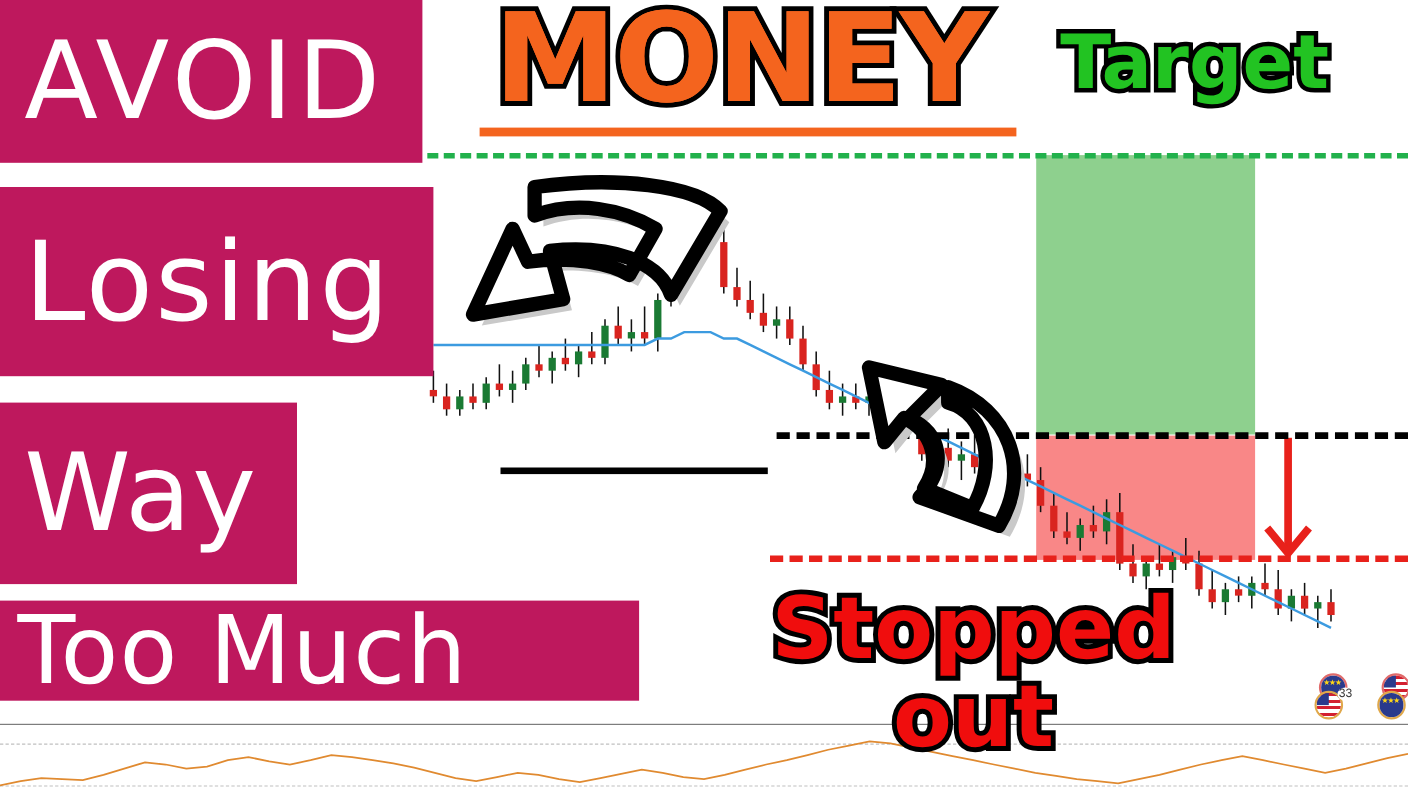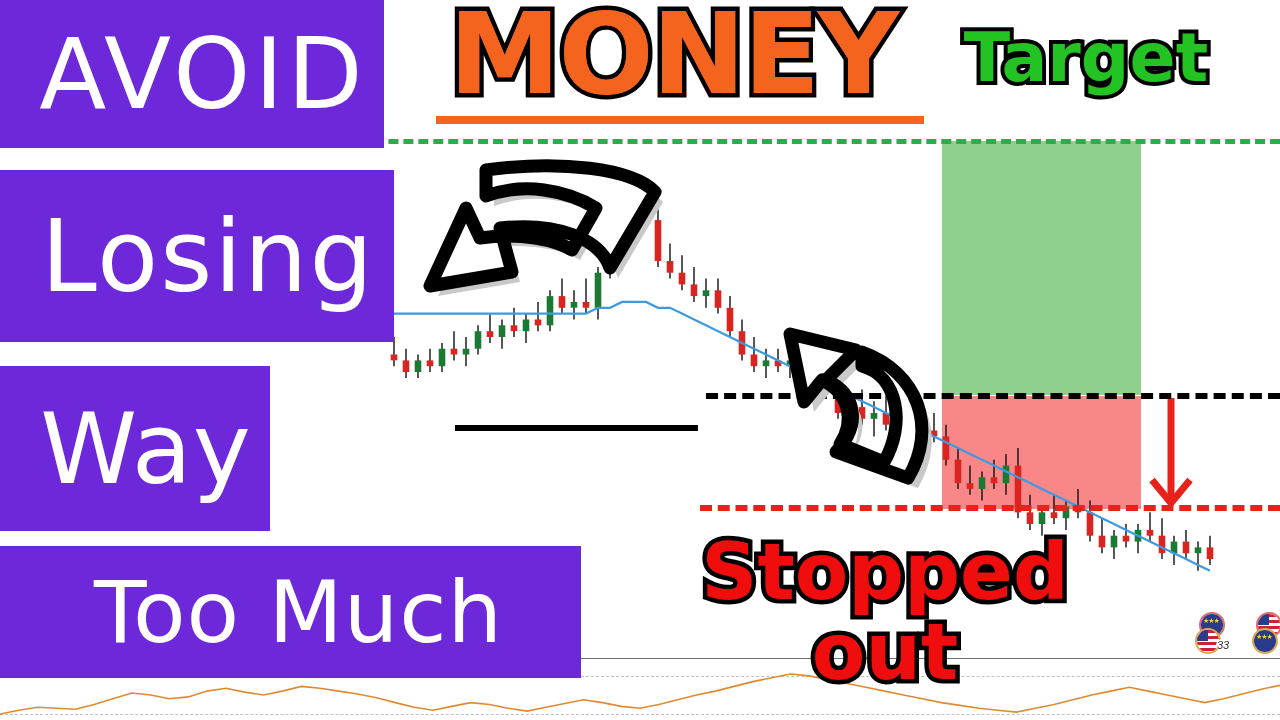--- a/index.html
+++ b/index.html
@@ -21,31 +21,31 @@
   #target-line{top:139px;border-top:5px dashed #22B14C;}
   #entry-line{top:393px;left:706px;width:574px;border-top:6px dashed #000000;}
   #stop-line{top:505px;left:700px;width:580px;border-top:6px dashed #E8211B;}
 
   
   #entry-label{position:absolute;left:452px;top:352px;font-size:60px;color:#000;
       font-family:"DejaVu Sans",sans-serif;font-weight:400;letter-spacing:-1px;line-height:1;}
   #entry-underline{position:absolute;left:455px;top:425px;width:243px;height:6px;background:#000;}
 
   
-  .blackbox{position:absolute;background:#6d28d9;color:#fff;display:flex;
-      align-items:center;justify-content:center;}
+  .blackbox{position:absolute;background:#be185d;color:#fff;display:flex;
+      align-items:center;justify-content:flex-start;}
   .blackbox span{display:block;white-space:nowrap;font-weight:400;
       font-family:"DejaVu Sans",sans-serif;}
   #box-avoid{left:0;top:0;width:384px;height:148px;}
   #box-avoid span{font-size:98px;padding-left:22px;letter-spacing:4px;}
   #box-losing{left:0;top:170px;width:394px;height:172px;}
   #box-losing span{font-size:100px;padding-left:22px;letter-spacing:2px;}
   #box-way{left:0;top:366px;width:270px;height:165px;}
   #box-way span{font-size:98px;padding-left:22px;letter-spacing:1px;}
-  #box-toomuch{left:0;top:546px;width:581px;height:132px;}
+  #box-toomuch{left:0;top:546px;width:581px;height:91px;}
   #box-toomuch span{font-size:86px;padding-left:16px;letter-spacing:1px;}
 
   
   #money-wrap{position:absolute;left:428px;top:0px;width:490px;height:132px;}
   #money-text{position:absolute;left:0;top:-4px;width:490px;text-align:center;
       font-family:"DejaVu Sans",sans-serif;font-weight:bold;font-size:112px;
       color:#F4641E;line-height:1.05;letter-spacing:-2px;
       -webkit-text-stroke:9px #000;paint-order:stroke fill;}
   #money-text-fg{position:absolute;left:0;top:-4px;width:490px;text-align:center;
       font-family:"DejaVu Sans",sans-serif;font-weight:bold;font-size:112px;
@@ -272,21 +272,21 @@
 
   <div>
     <div class="badge-ring" style="left:1199px;top:612px;width:22px;height:22px;"></div>
     <div class="badge" style="left:1201px;top:614px;">
         <div class="eu"></div>
       </div>
     <div class="badge-ring" style="left:1195px;top:628px;width:22px;height:22px;border-color:#e0a84a;"></div>
     <div class="badge" style="left:1197px;top:630px;">
         <div class="us"></div>
       </div>
-    <div id="badge-count" style="left:1216px;top:639px;font-style:italic;">33</div>
+    <div id="badge-count" style="left:1216px;top:625px;">33</div>
 
     <div class="badge-ring" style="left:1256px;top:612px;width:22px;height:22px;"></div>
     <div class="badge" style="left:1258px;top:614px;">
         <div class="us"></div>
       </div>
     <div class="badge-ring" style="left:1252px;top:628px;width:22px;height:22px;border-color:#e0a84a;"></div>
     <div class="badge" style="left:1254px;top:630px;">
         <div class="eu"></div>
       </div>
   </div>

